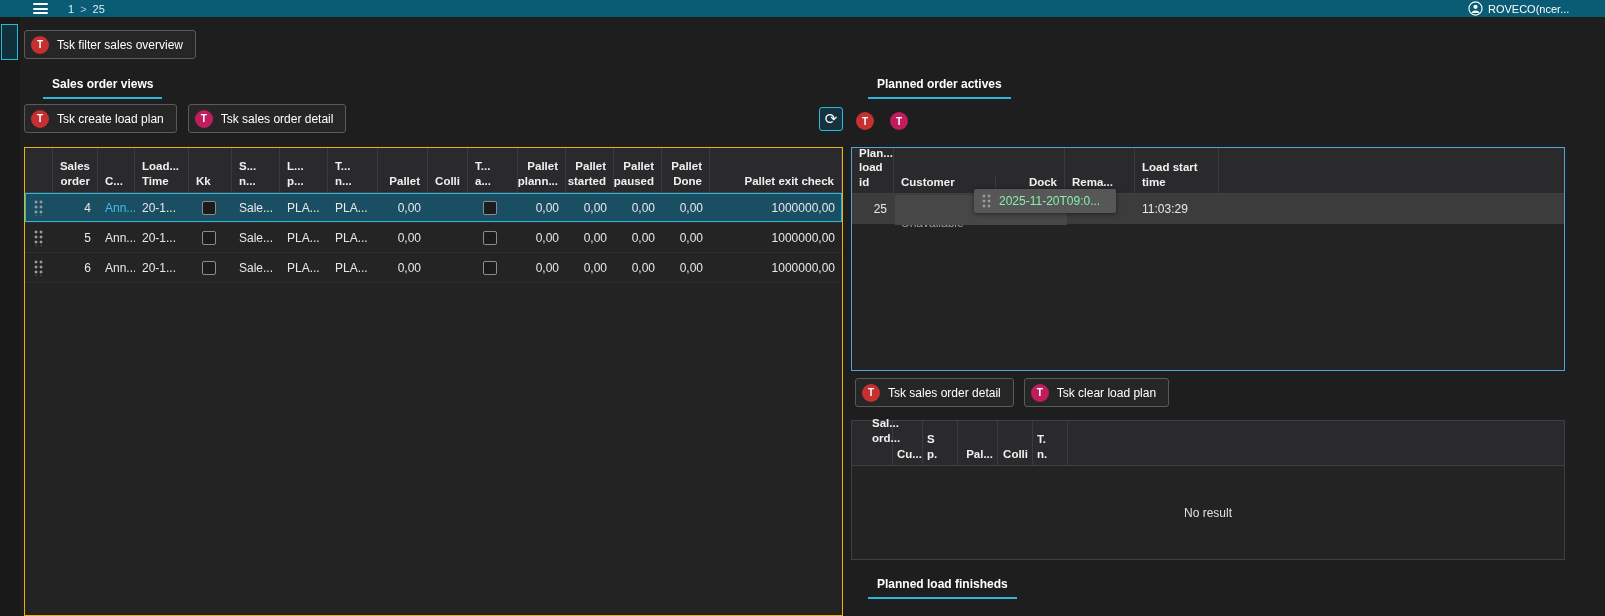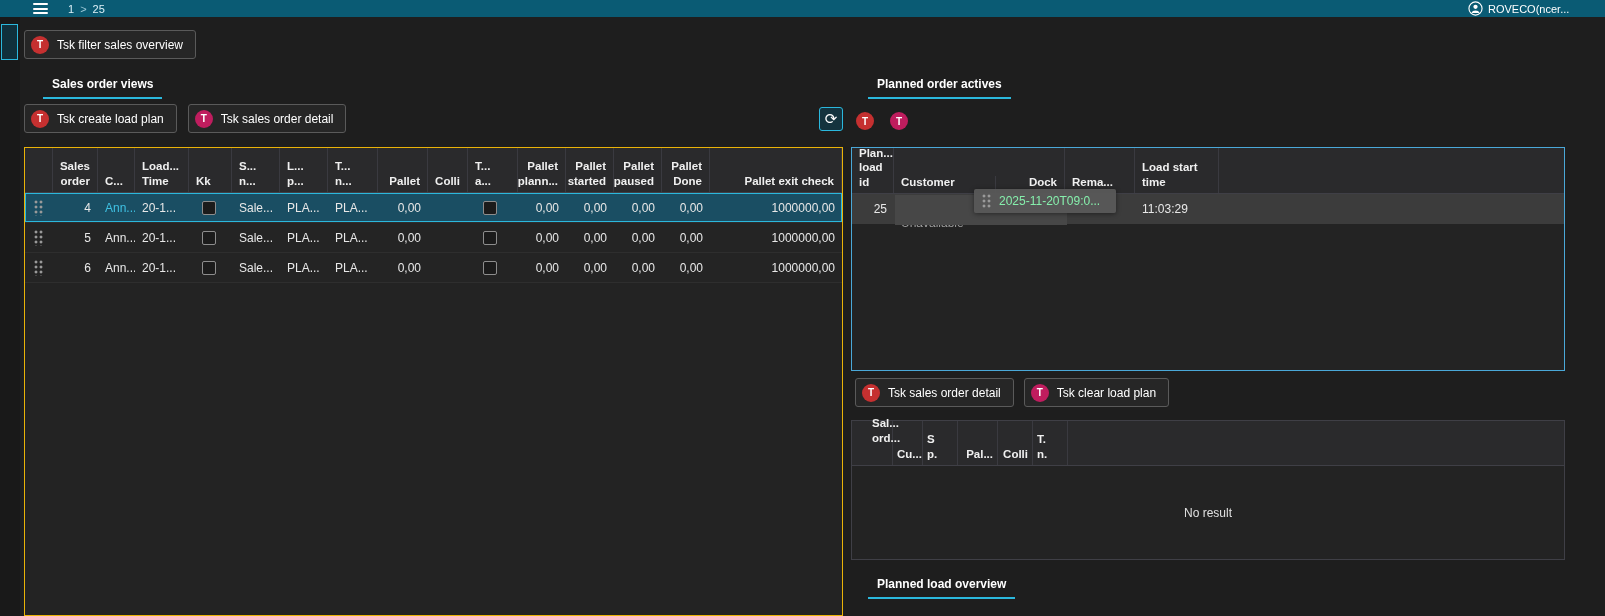--- a/index.html
+++ b/index.html
@@ -365,17 +365,17 @@
 n.</span>
           </div>
         <div class="hcell sc-fill" style="border-right:none"></div>
       </div>
       <div class="so-body">
         <span>No result</span>
       </div>
     </div>
 
     <div class="rc-tabs3">
-      <span class="tab">Planned load overview</span>
+      <span class="tab">Planned load finisheds</span>
     </div>
 
   </div>
 </div>
 
 </body></html>

